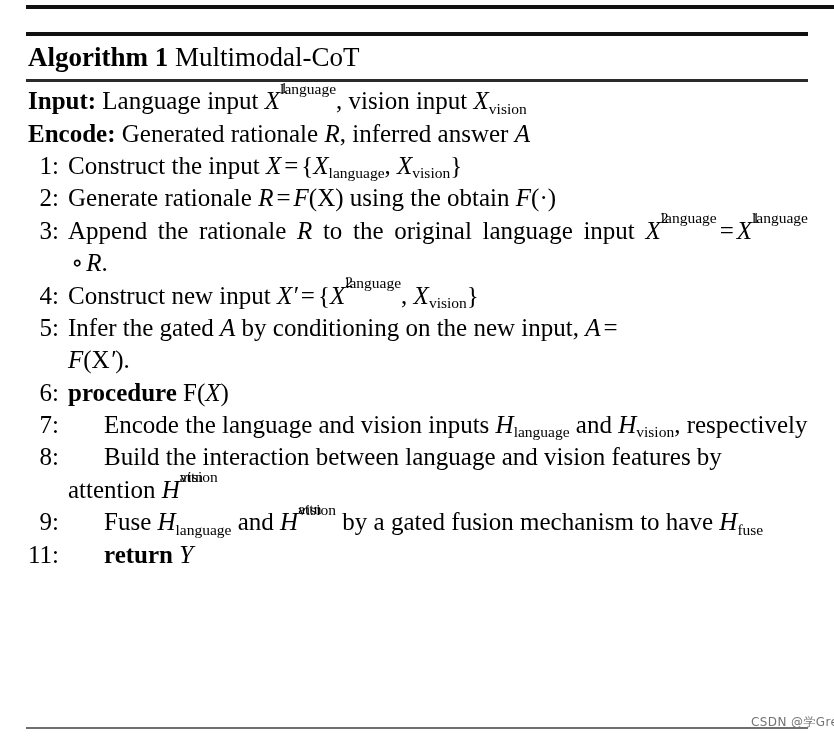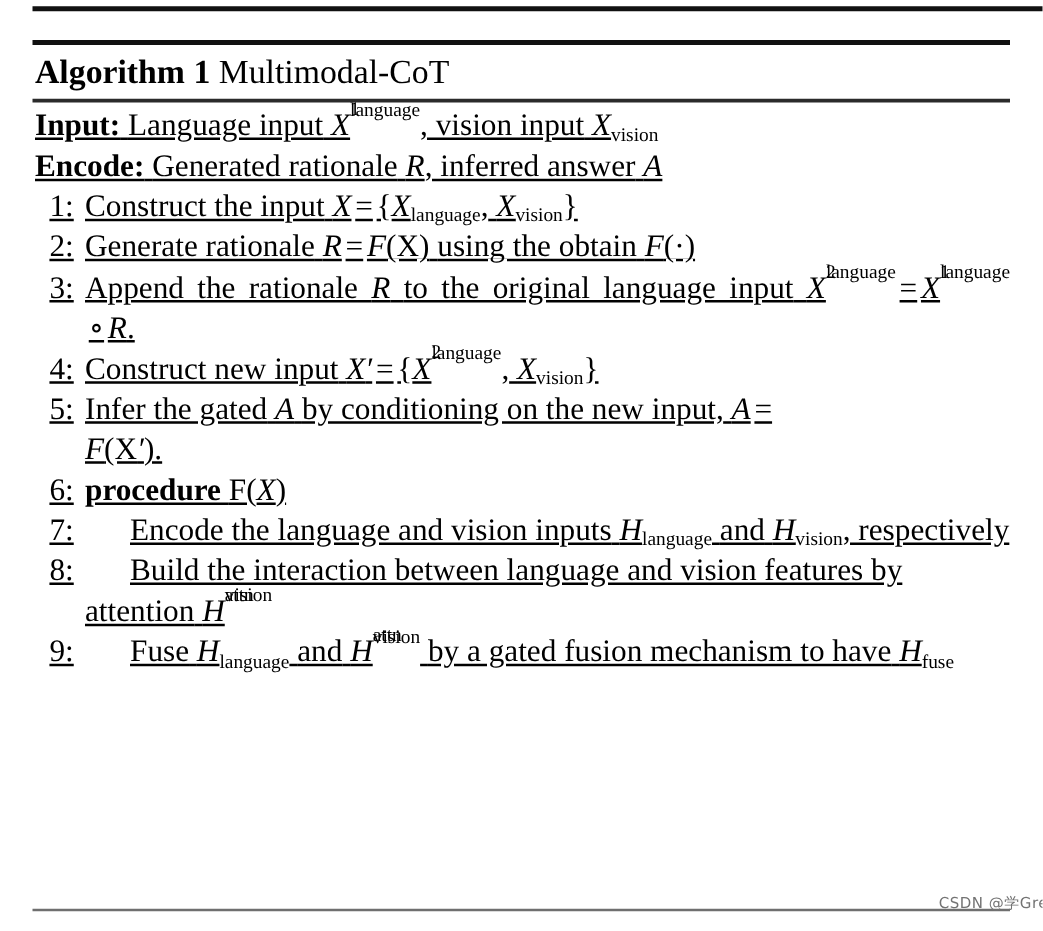--- a/index.html
+++ b/index.html
@@ -73,21 +73,20 @@
   }
   .algo-title .name {
     font-weight: normal;
   }
 
   
   .algo-body {
     padding-top: 3px;
     font-size: 25px;
     line-height: 1.295;
-    text-decoration: underline;
   }
 
   .io-line {
     white-space: nowrap;
     padding-left: 2px;
   }
   .io-line .lbl {
     font-weight: bold;
   }
 
@@ -259,20 +258,25 @@
         <span class="num">9:</span>
         <span class="txt"><span class="ind"></span><span>Fuse</span>
           <span class="mi">H</span><span class="sub">language</span>
           <span>and</span>
           <span class="mi">H</span><span class="supsub"><span class="u">attn</span><span class="d">vision</span></span>
           <span>by a gated fusion mechanism to have</span>
           <span class="mi">H</span><span class="sub">fuse</span></span>
       </div>
 
 
+      <div class="step">
+        <span class="num">11:</span>
+        <span class="txt"><span class="ind"></span><span class="bold">return</span>
+          <span class="mi">Y</span></span>
+      </div>
 
 
     </div>
   </div>
 
   <div class="rule-light"></div>
 
   <div class="watermark">CSDN @学Great</div>
 
 </div>

